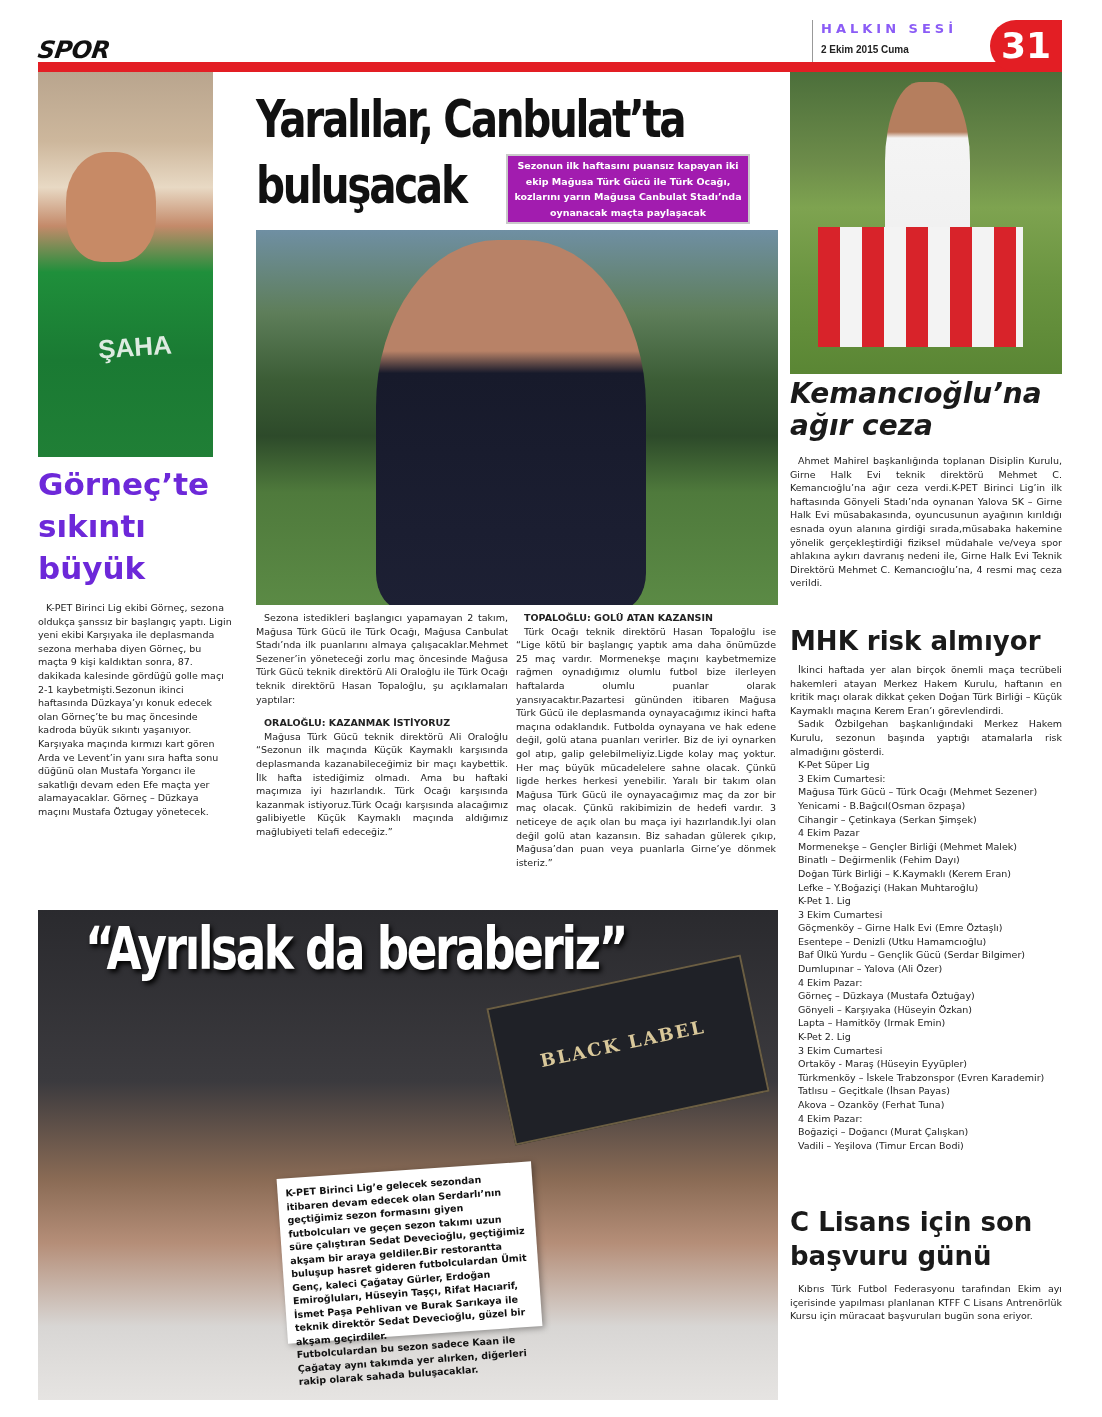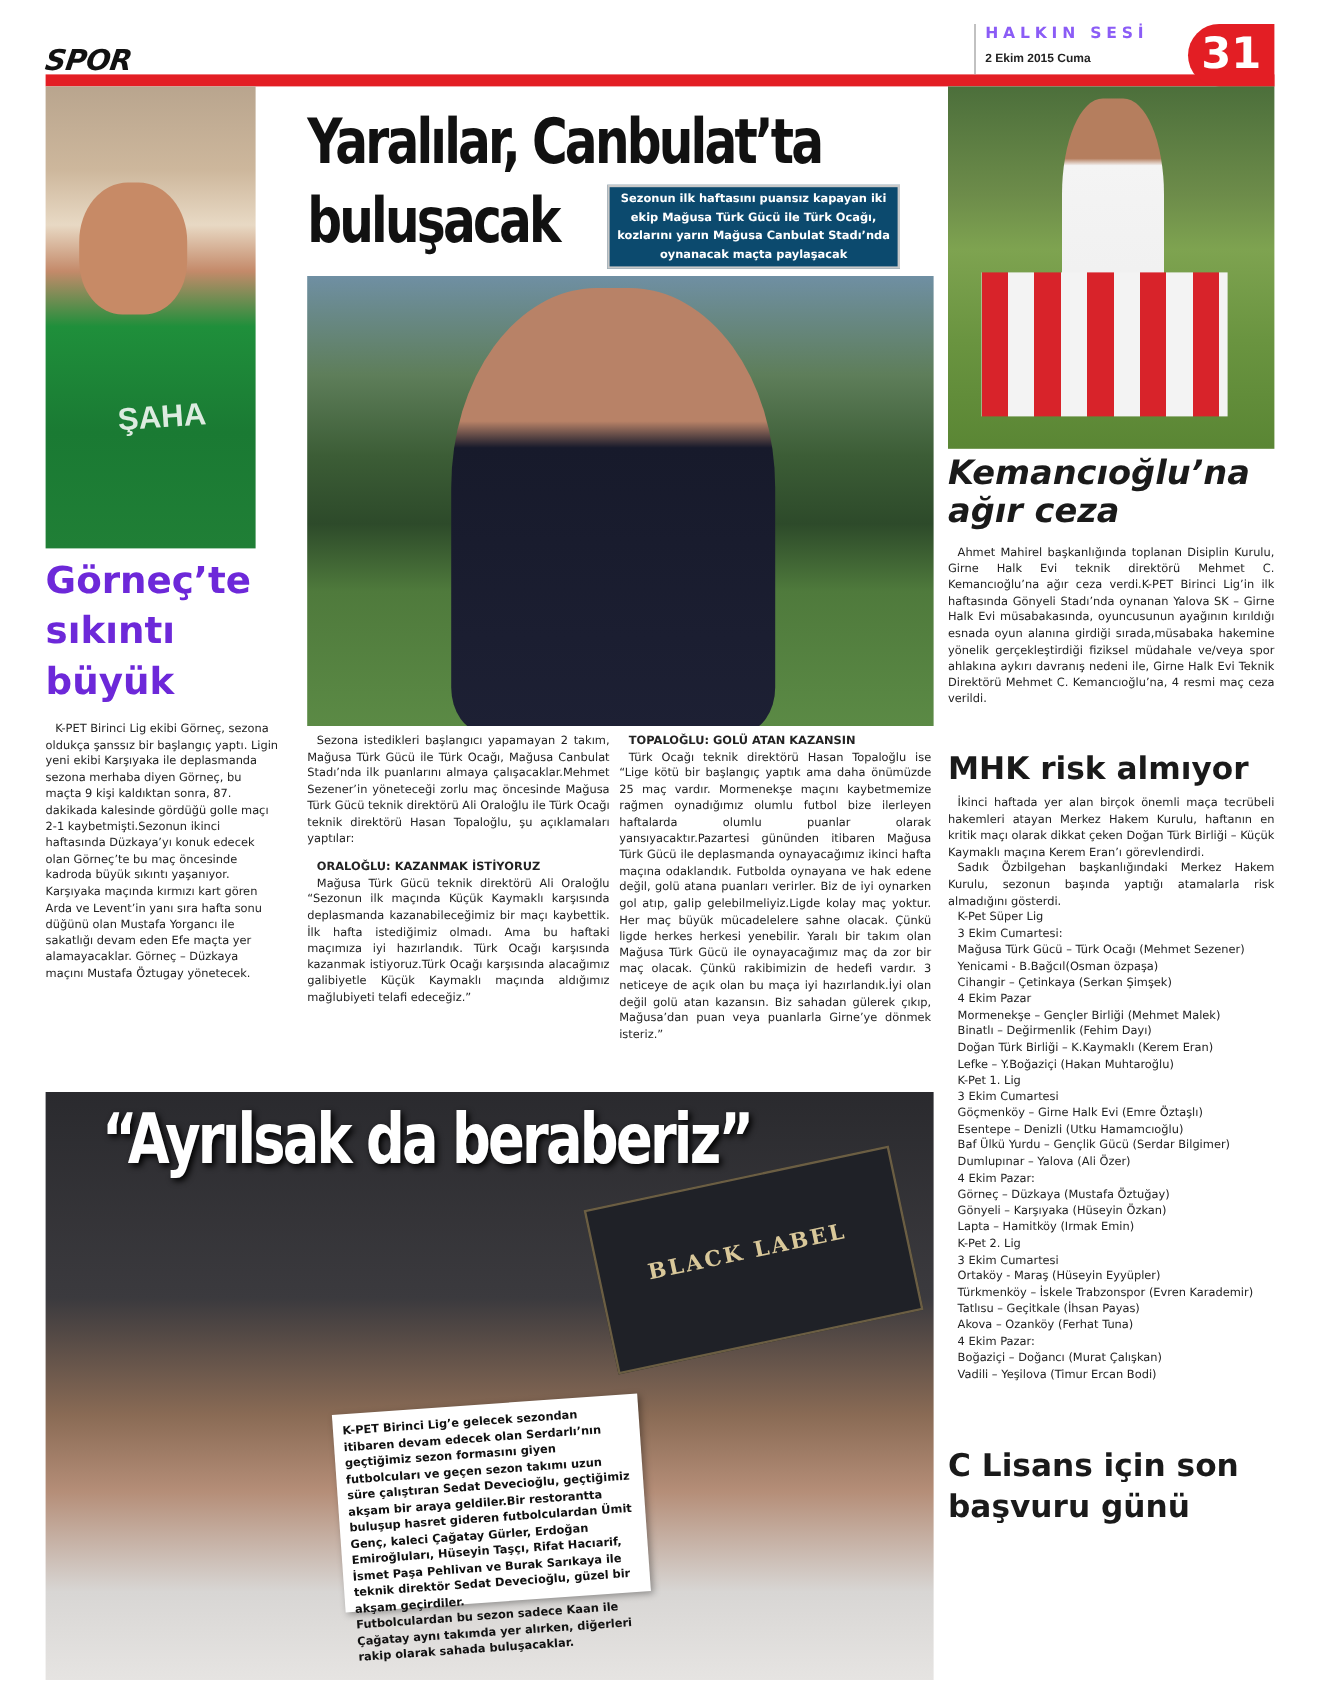--- a/index.html
+++ b/index.html
@@ -31,21 +31,21 @@
     background: linear-gradient(180deg,#2a2a2e 0%,#3b3a3e 35%,#8a6b55 55%,#b58e78 68%,#d8d6d4 85%,#e6e4e2 100%); }
   .ph-bottom .banner { position:absolute; left:460px; top:70px; width:260px; height:140px; background:#1f2127; transform: rotate(-12deg); border:2px solid #6b5e43; }
   .ph-bottom .banner span { position:absolute; left:40px; top:50px; color:#d9c89a; font-family:"DejaVu Serif", serif; font-size:18px; font-weight:bold; letter-spacing:2px; }
 
   .bottom-headline { position:absolute; left:85px; top:915px; width:650px; text-align:center; font-family:"DejaVu Sans", sans-serif; font-weight:bold; font-size:58px; letter-spacing:-3px; color:#fff; text-shadow: 3px 3px 6px #000; transform: scaleX(0.78); transform-origin: left top; white-space: nowrap; }
 
   .caption-note { position:absolute; left:282px; top:1170px; width:255px; height:165px; background:#ffffff; box-shadow: 2px 2px 6px rgba(0,0,0,.35); transform: rotate(-4deg); padding:8px 8px; font-family:"DejaVu Sans", sans-serif; font-size:9.5px; font-weight:bold; line-height:13.5px; color:#111; }
 
   
   .main-headline { position:absolute; left:256px; top:86px; width:520px; font-family:"DejaVu Sans", sans-serif; font-weight:bold; font-size:52px; line-height:66px; letter-spacing:-3px; color:#111; transform: scaleX(0.78); transform-origin:left top; white-space: nowrap; }
-  .deck { position:absolute; left:506px; top:154px; width:244px; height:70px; background:#0c4a6e; border:2px solid #c9c9c9; color:#fff; font-family:"DejaVu Sans", sans-serif; font-size:9.5px; font-weight:bold; line-height:15.5px; text-align:center; padding:2px 2px; }
+  .deck { position:absolute; left:506px; top:154px; width:244px; height:70px; background:#a21caf; border:2px solid #c9c9c9; color:#fff; font-family:"DejaVu Sans", sans-serif; font-size:9.5px; font-weight:bold; line-height:15.5px; text-align:center; padding:2px 2px; }
 
   .h-left { position:absolute; left:38px; top:463px; width:190px; font-family:"DejaVu Sans", sans-serif; font-weight:bold; font-size:31px; line-height:42px; color:#6d28d9; }
   .h-right { position:absolute; left:790px; top:378px; width:280px; font-family:"DejaVu Sans", sans-serif; font-weight:bold; font-size:28px; line-height:32px; color:#1a1a1a;font-style:italic; }
   .h-mhk { position:absolute; left:790px; top:623px; width:280px; font-family:"DejaVu Sans", sans-serif; font-weight:bold; font-size:26px; line-height:36px; color:#1a1a1a; }
   .h-clisans { position:absolute; left:790px; top:1205px; width:280px; font-family:"DejaVu Sans", sans-serif; font-weight:bold; font-size:26px; line-height:34px; color:#1a1a1a; }
 
   
   .body { position:absolute; font-family:"DejaVu Sans", sans-serif; font-size:9.5px; line-height:13.6px; color:#222; }
   .body p { text-indent: 8px; }
   .justify p { text-align: justify; }
@@ -138,20 +138,21 @@
       <div>Tatlısu – Geçitkale (İhsan Payas)</div>
       <div>Akova – Ozanköy (Ferhat Tuna)</div>
       <div>4 Ekim Pazar:</div>
       <div>Boğaziçi – Doğancı (Murat Çalışkan)</div>
       <div>Vadili – Yeşilova (Timur Ercan Bodi)</div>
     </div>
 </div>
 
 <h2 class="h-clisans">C Lisans için son başvuru günü</h2>
 <div class="body col-r3 justify">
+  <p>Kıbrıs Türk Futbol Federasyonu tarafından Ekim ayı içerisinde yapılması planlanan KTFF C Lisans Antrenörlük Kursu için müracaat başvuruları bugün sona eriyor.</p>
 </div>
 
 <div class="photo ph-bottom">
   <div class="banner">
       <span>BLACK LABEL</span>
     </div>
 </div>
 <div class="bottom-headline">“Ayrılsak da beraberiz”</div>
 <div class="caption-note">
   <div>K-PET Birinci Lig’e gelecek sezondan itibaren devam edecek olan Serdarlı’nın geçtiğimiz sezon formasını giyen futbolcuları ve geçen sezon takımı uzun süre çalıştıran Sedat Devecioğlu, geçtiğimiz akşam bir araya geldiler.Bir restorantta buluşup hasret gideren futbolculardan Ümit Genç, kaleci Çağatay Gürler, Erdoğan Emiroğluları, Hüseyin Taşçı, Rifat Hacıarif, İsmet Paşa Pehlivan ve Burak Sarıkaya ile teknik direktör Sedat Devecioğlu, güzel bir akşam geçirdiler.</div>

